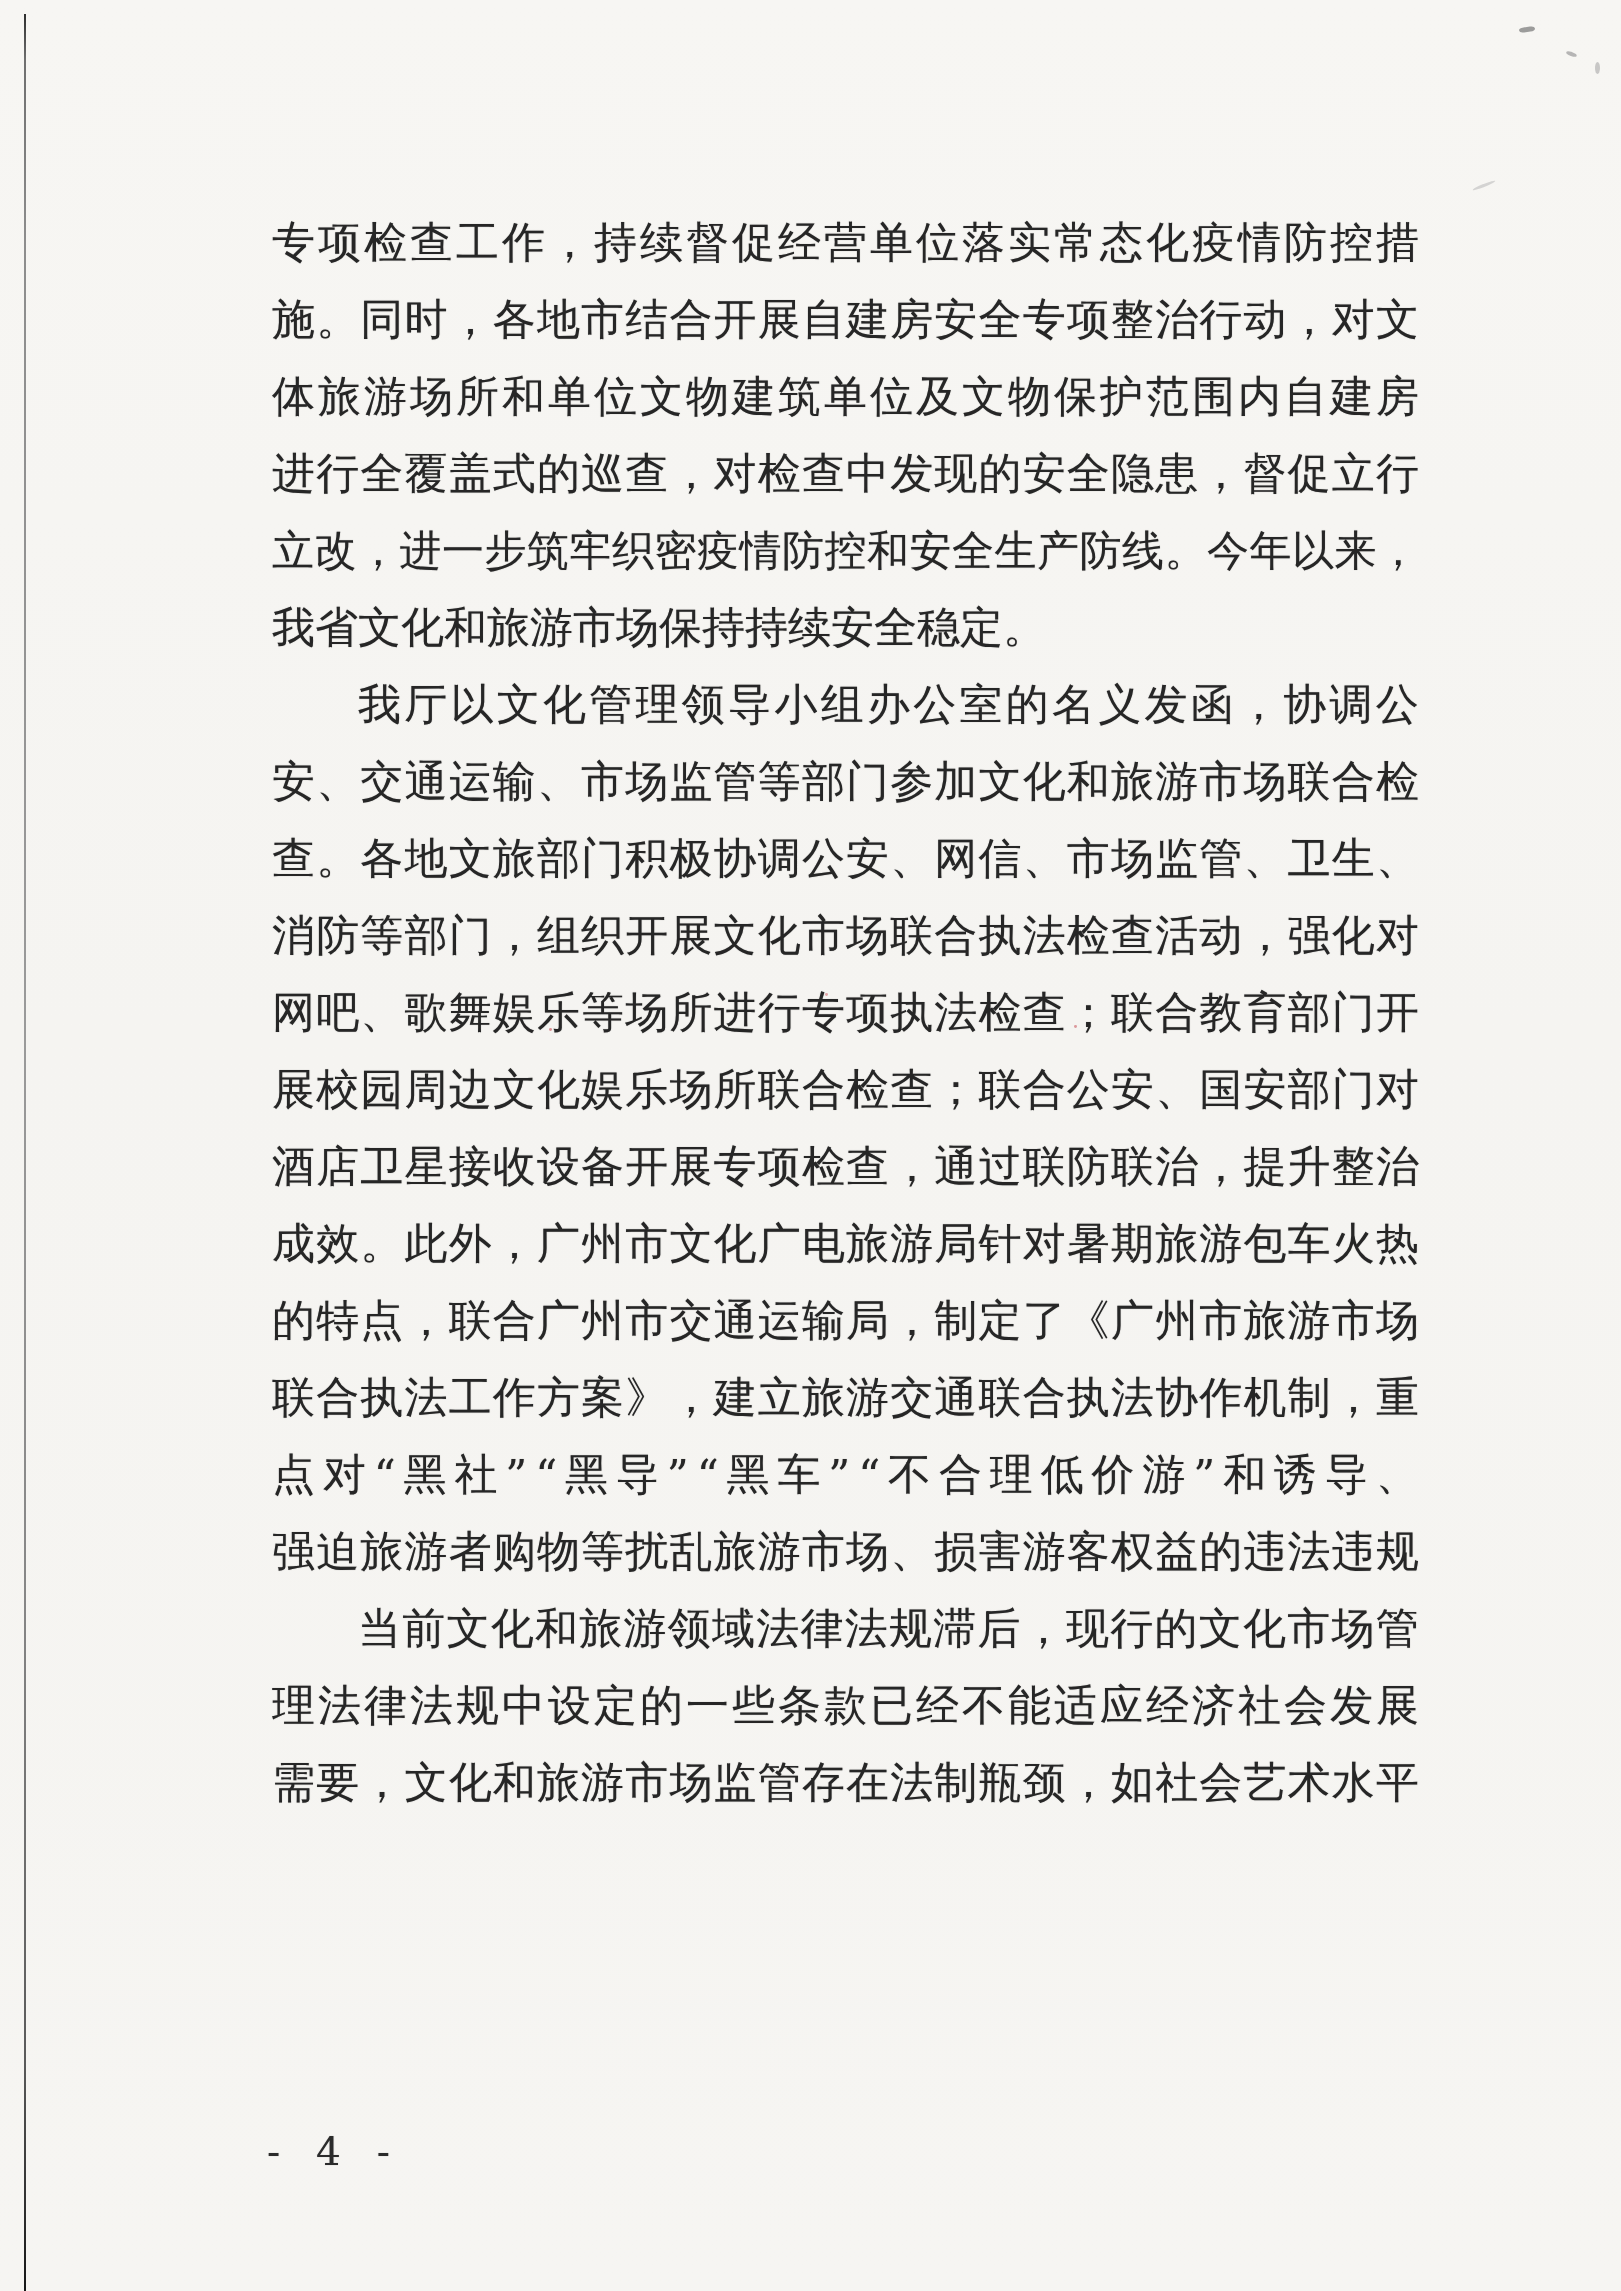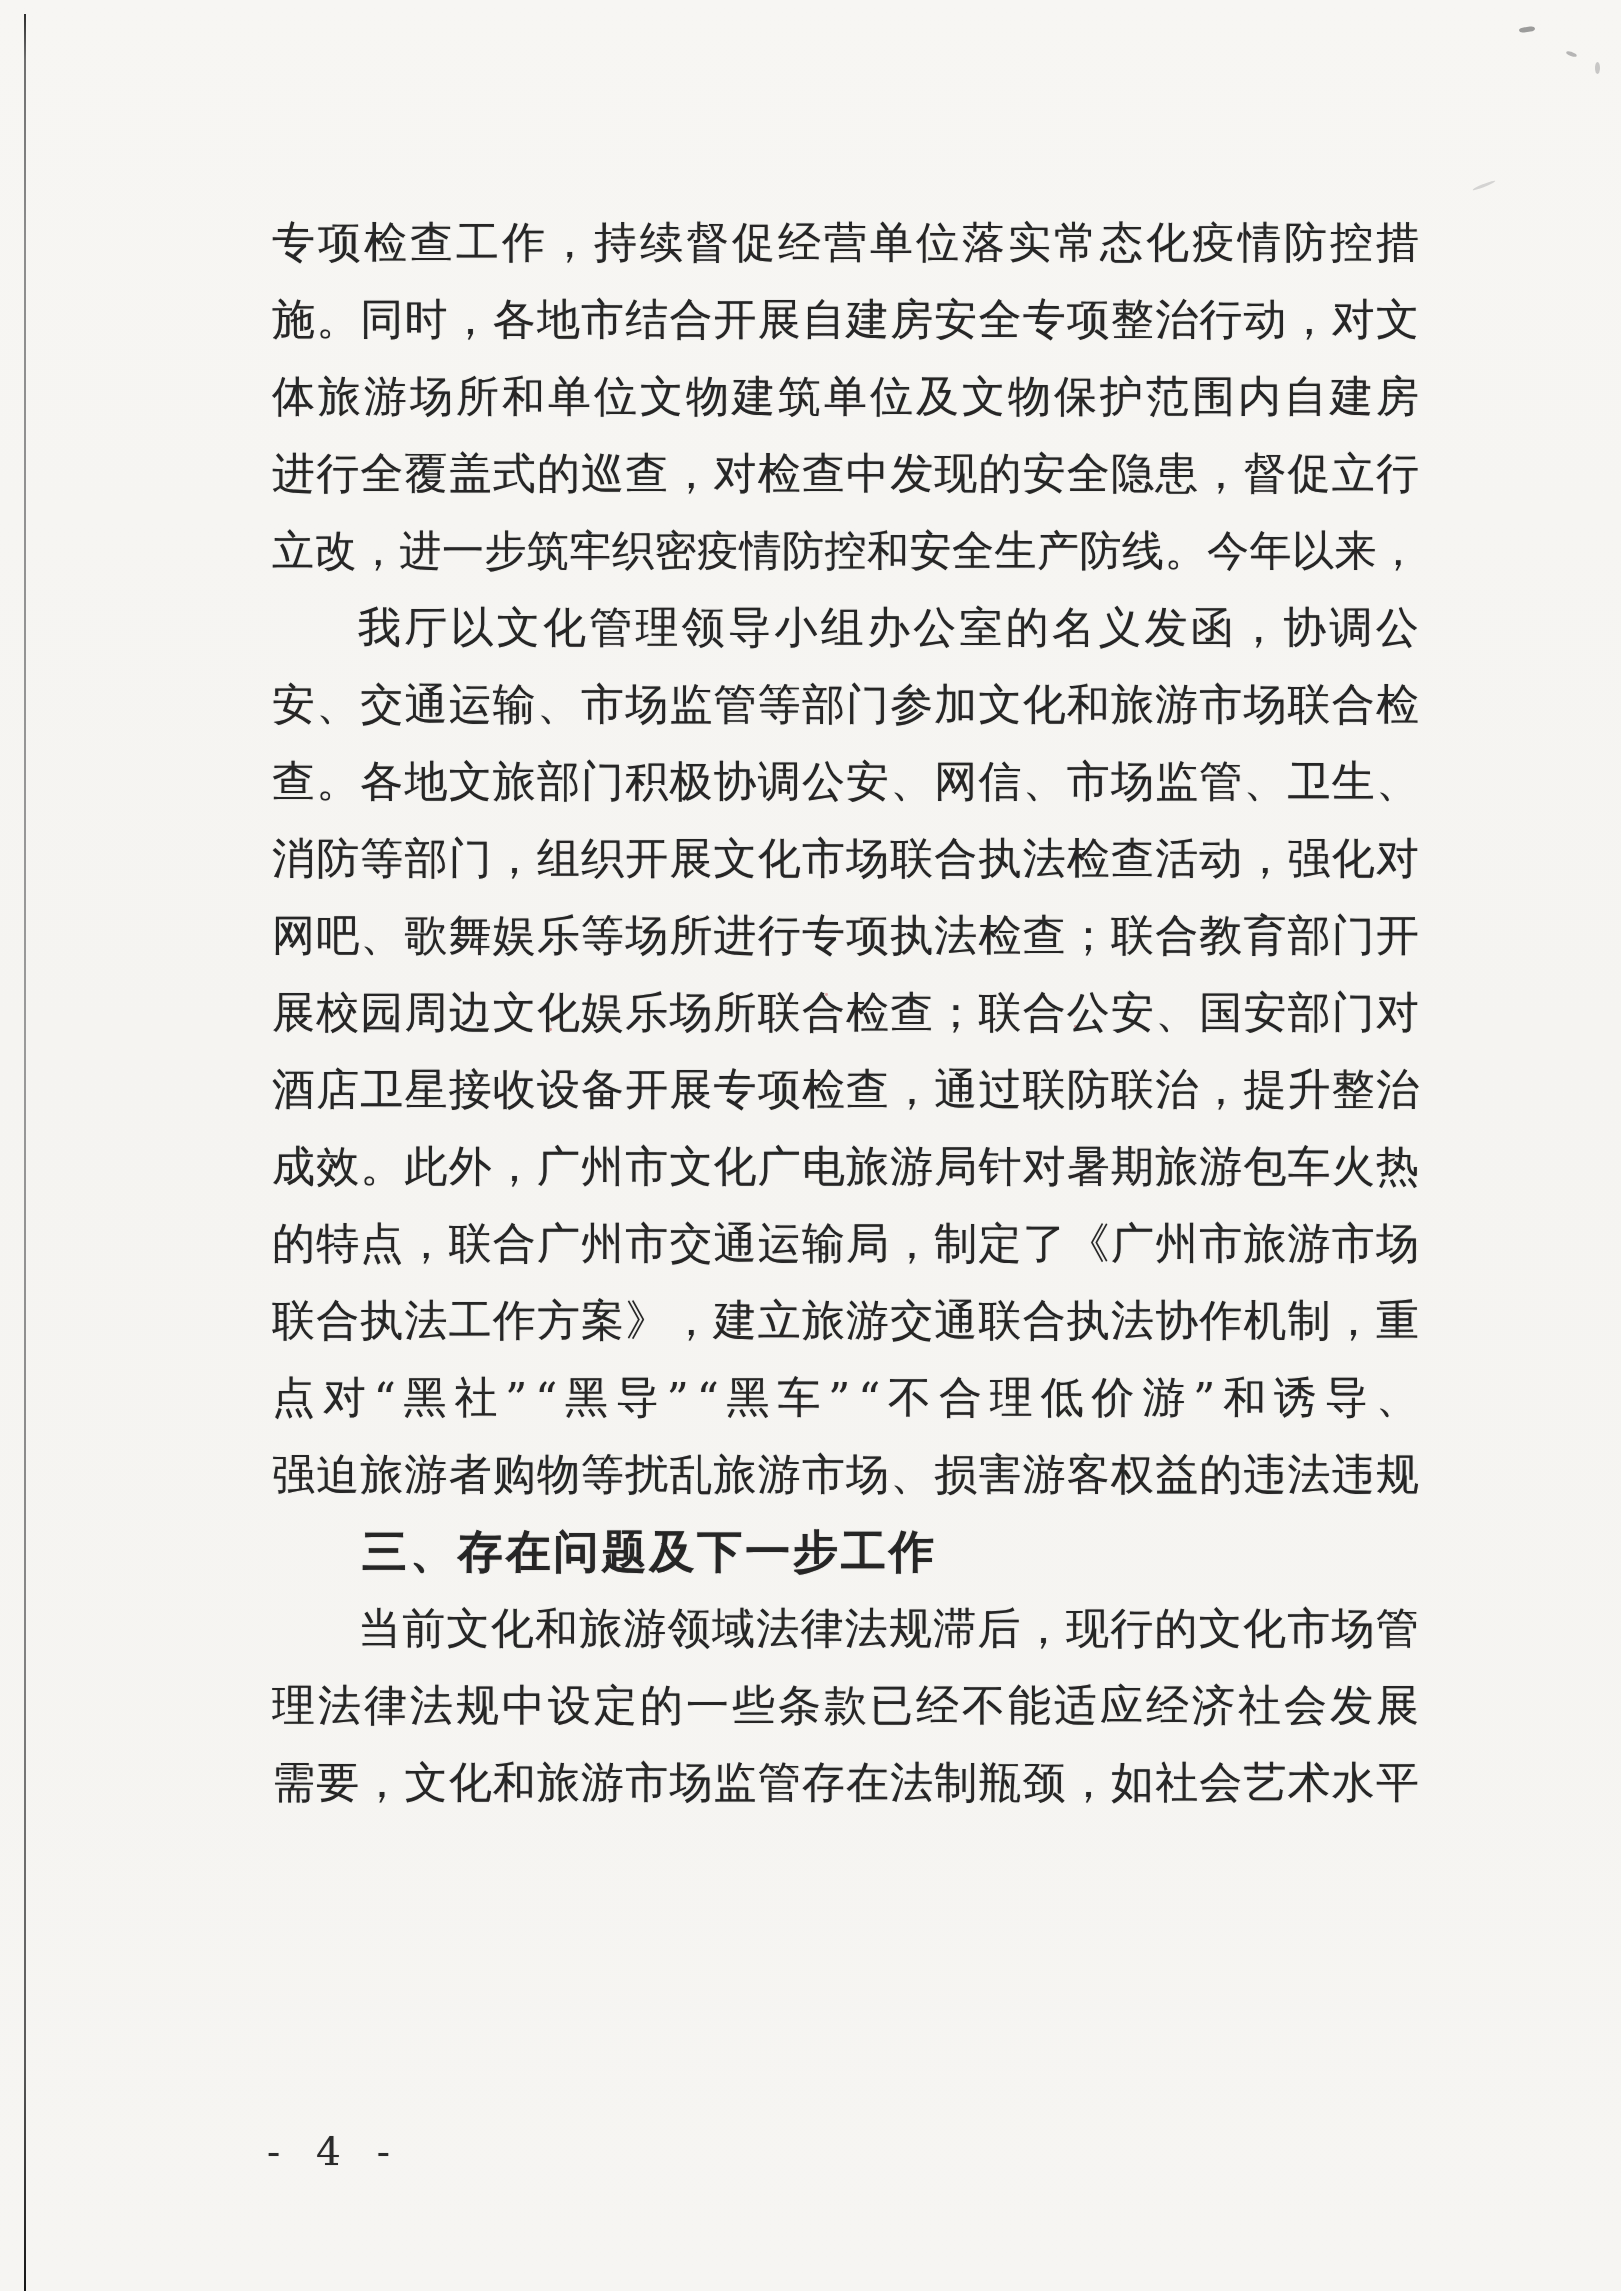--- a/index.html
+++ b/index.html
@@ -202,20 +202,21 @@
         <span>产</span>
         <span>防</span>
         <span>线</span>
         <span>。</span>
         <span>今</span>
         <span>年</span>
         <span>以</span>
         <span>来</span>
         <span>，</span>
       </div>
+    <div class="line">我省文化和旅游市场保持持续安全稳定。</div>
     <div class="line just ind">
         <span>我</span>
         <span>厅</span>
         <span>以</span>
         <span>文</span>
         <span>化</span>
         <span>管</span>
         <span>理</span>
         <span>领</span>
         <span>导</span>
@@ -535,21 +536,20 @@
         <span>游</span>
         <span>客</span>
         <span>权</span>
         <span>益</span>
         <span>的</span>
         <span>违</span>
         <span>法</span>
         <span>违</span>
         <span>规</span>
       </div>
-    <div class="line h3">三、存在问题及下一步工作</div>
     <div class="line just ind">
         <span>当</span>
         <span>前</span>
         <span>文</span>
         <span>化</span>
         <span>和</span>
         <span>旅</span>
         <span>游</span>
         <span>领</span>
         <span>域</span>

